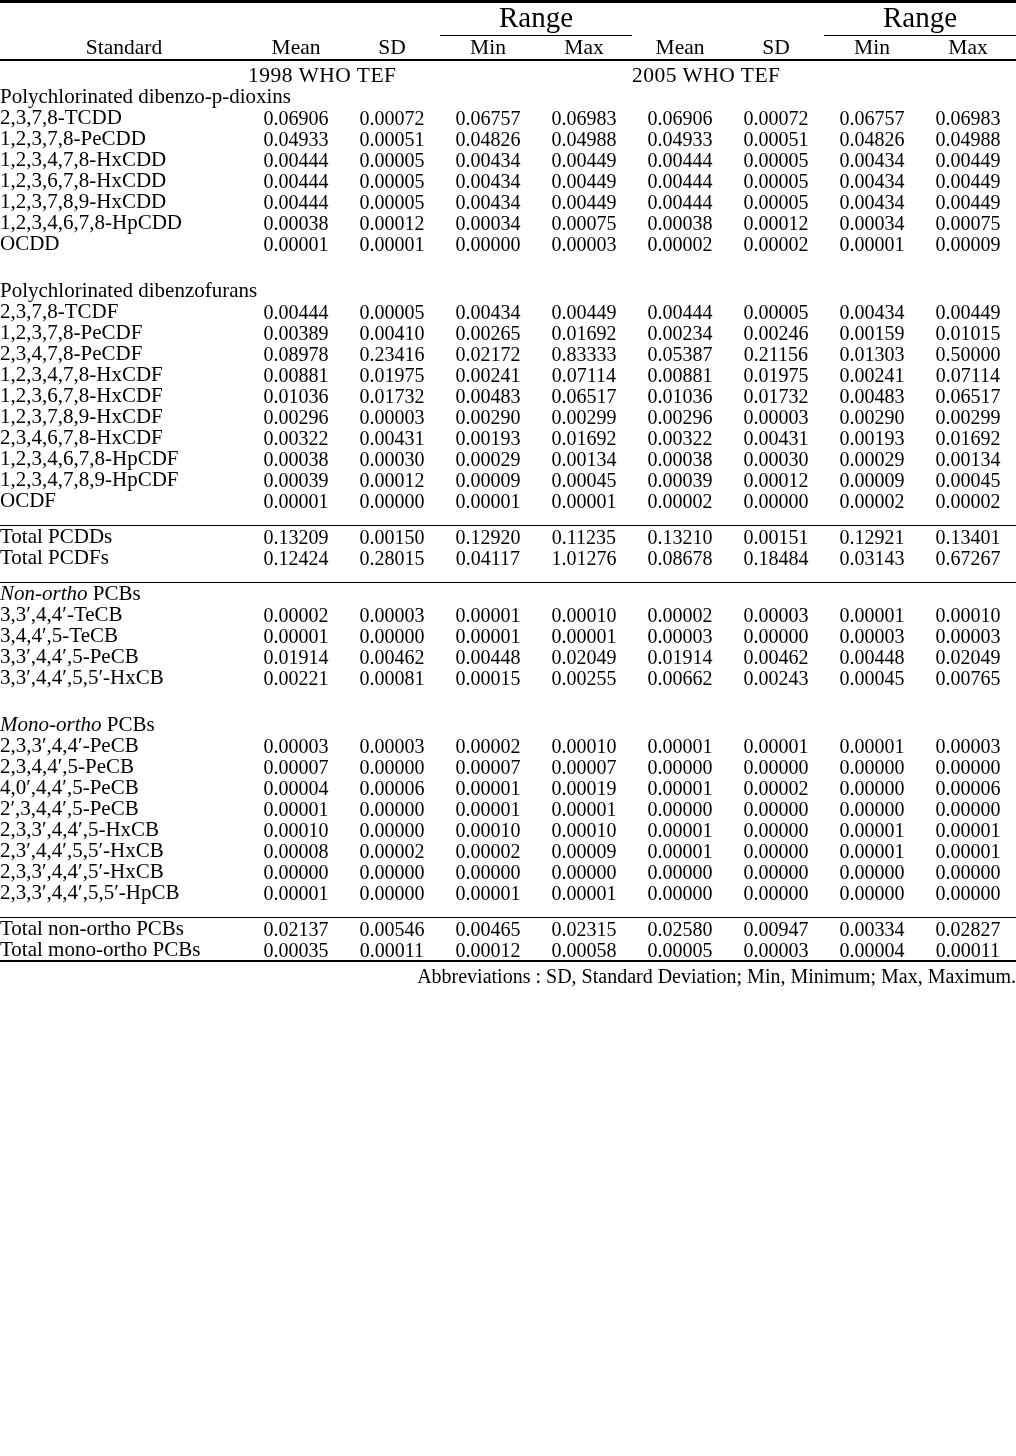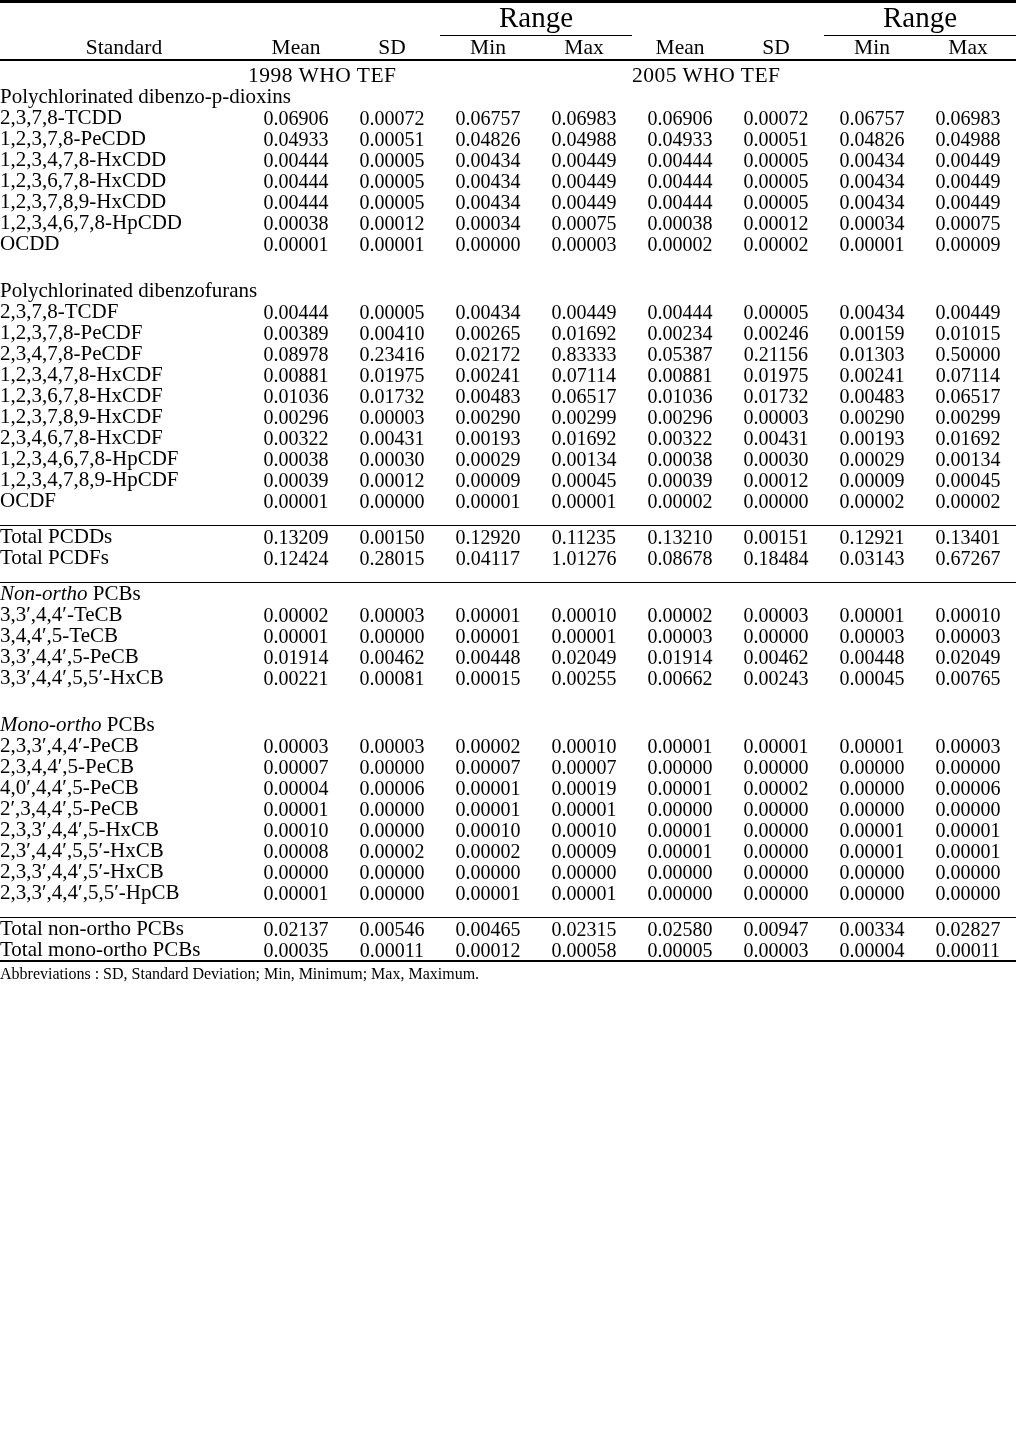--- a/index.html
+++ b/index.html
@@ -131,22 +131,22 @@
     font-size: 0;
     line-height: 0;
   }
   tr.spacer-sm td {
     height: 14px;
     font-size: 0;
     line-height: 0;
   }
 
   td.footnote {
-    text-align: left;
-    font-size: 16px;
+    text-align: right;
+    font-size: 20px;
     padding-left: 4px;
     padding-top: 6px;
     white-space: nowrap;
   }
   .italic { font-style: italic; margin-top: 12px; }
 </style>
 </head>
 <body>
 
 <div class="page">

